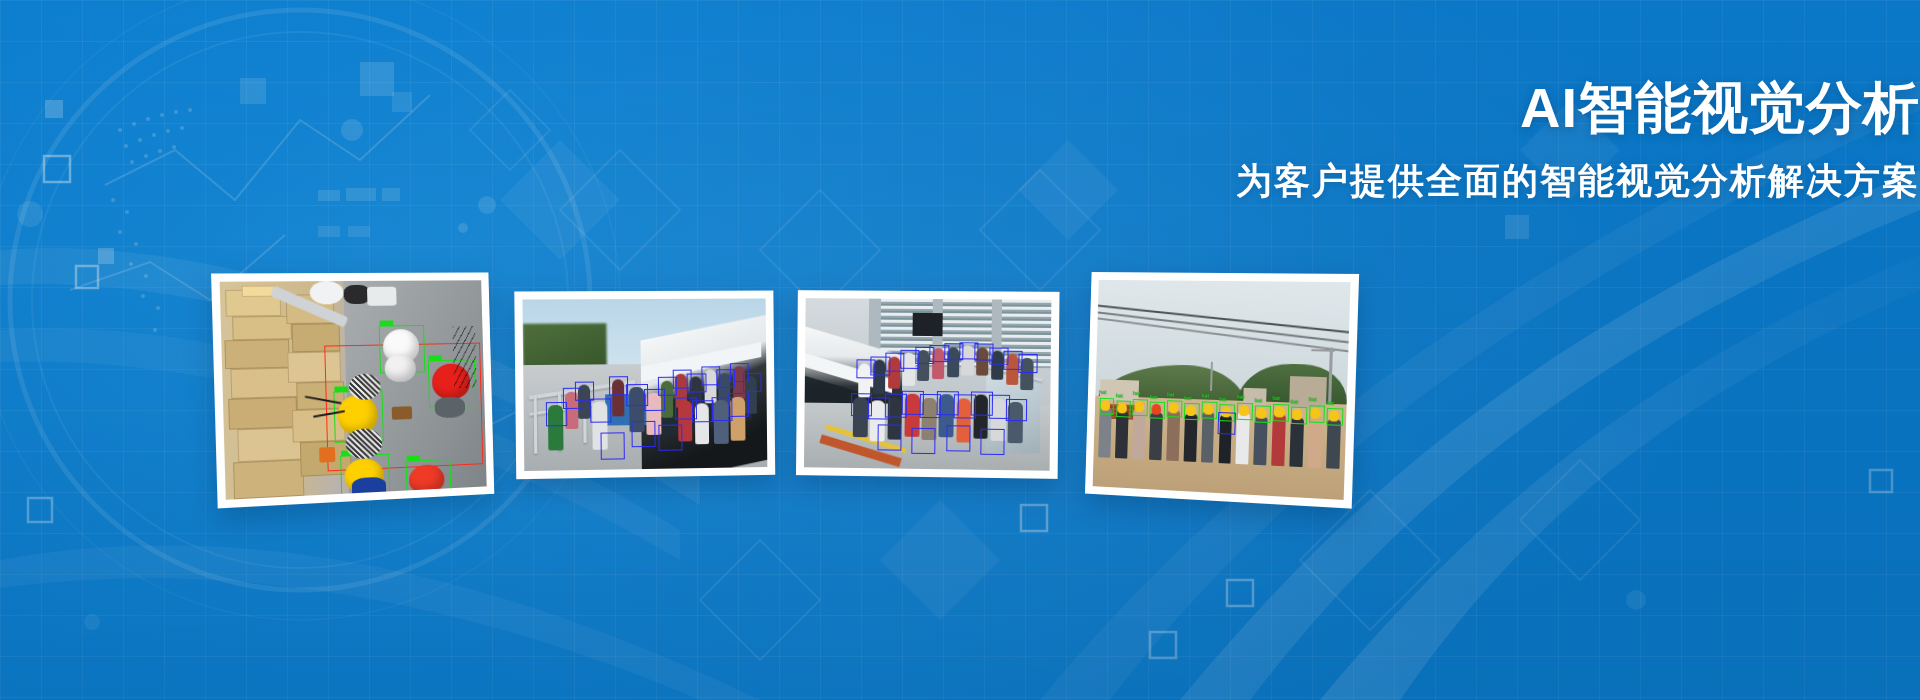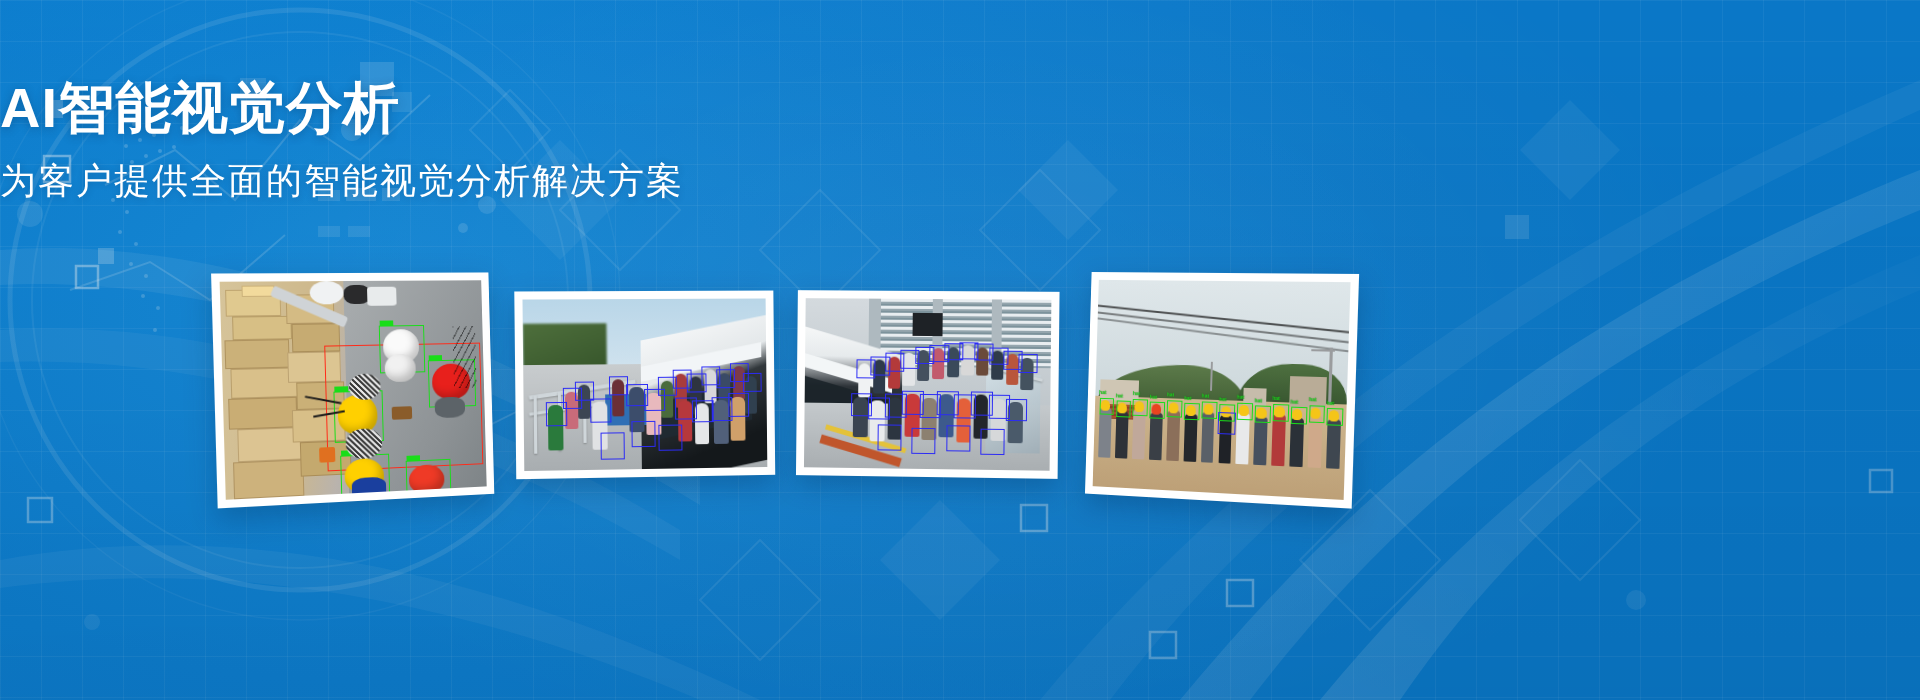--- a/index.html
+++ b/index.html
@@ -35,37 +35,37 @@
     background: radial-gradient(ellipse 1250px 760px at 50% 45%, rgba(255,255,255,0.06) 0%, rgba(0,0,0,0) 62%),
                 linear-gradient(to bottom, rgba(0,0,0,0.04), rgba(0,0,0,0.10));
   }
   .bg-svg { position: absolute; inset: 0; }
 
   
   .headline-wrap {
     position: absolute;
     left: 0; right: 0;
     top: 78px;
-    text-align: left;
+    text-align: right;
     z-index: 5;
   }
   .headline {
     margin: 0;
     font-size: 56px;
     line-height: 1.06;
     font-weight: bold;
     color: #ffffff;
     letter-spacing: 1px;
     text-shadow: 0 2px 10px rgba(0,40,80,0.30);
   }
   .subline {
     margin: 22px 0 0 0;
     font-size: 36px;
     line-height: 1.2;
-    font-weight: normal;
+    font-weight: bold;
     color: #ffffff;
     letter-spacing: 2px;
     text-shadow: 0 1px 7px rgba(0,40,80,0.25);
   }
 
   
   .gallery {
     position: absolute;
     left: 0; right: 0;
     top: 265px;

